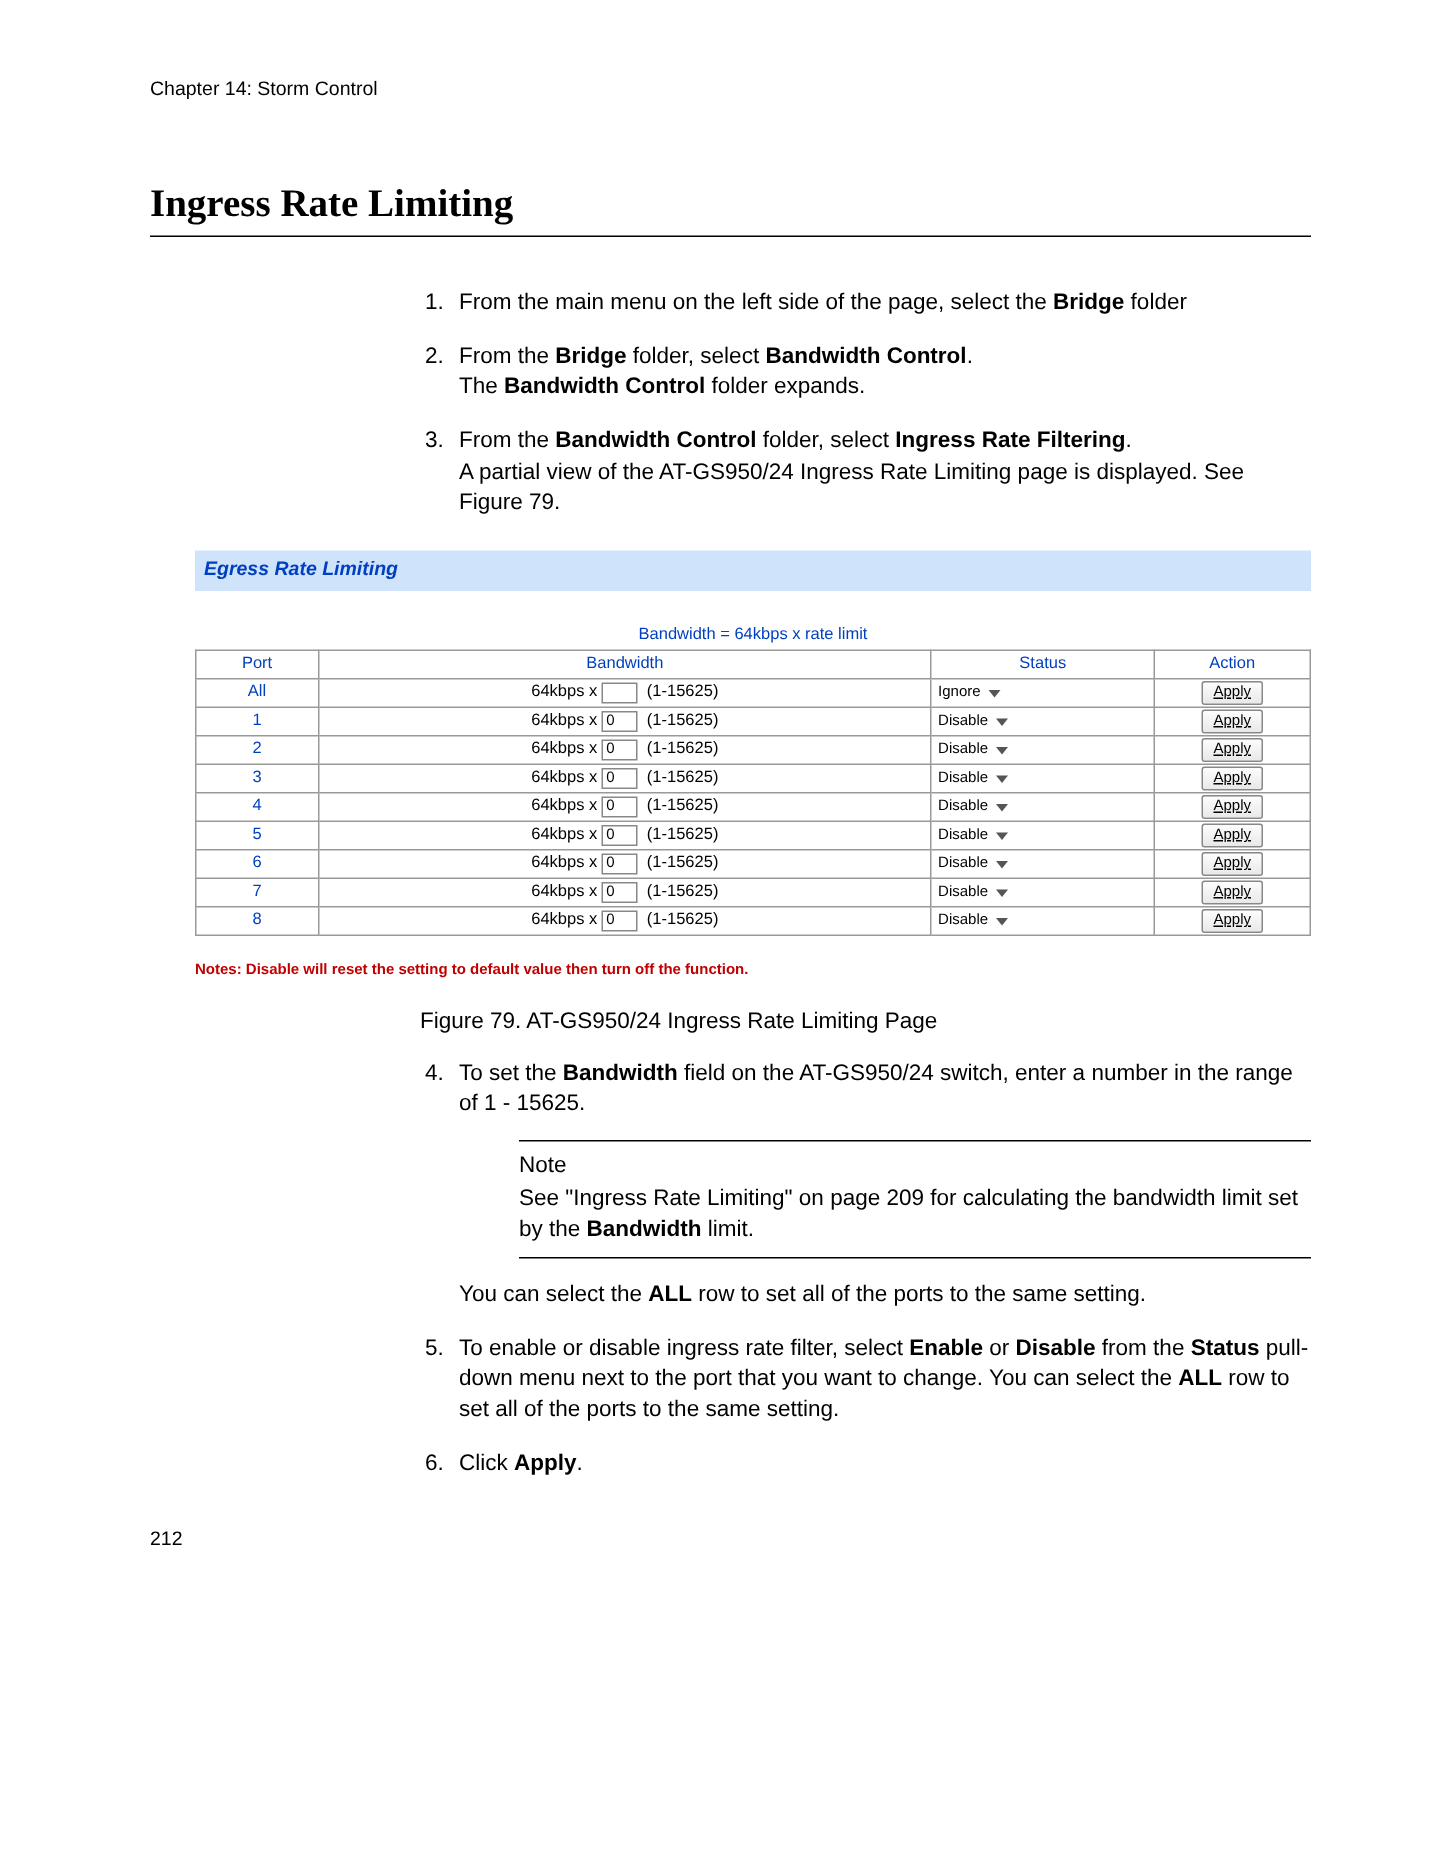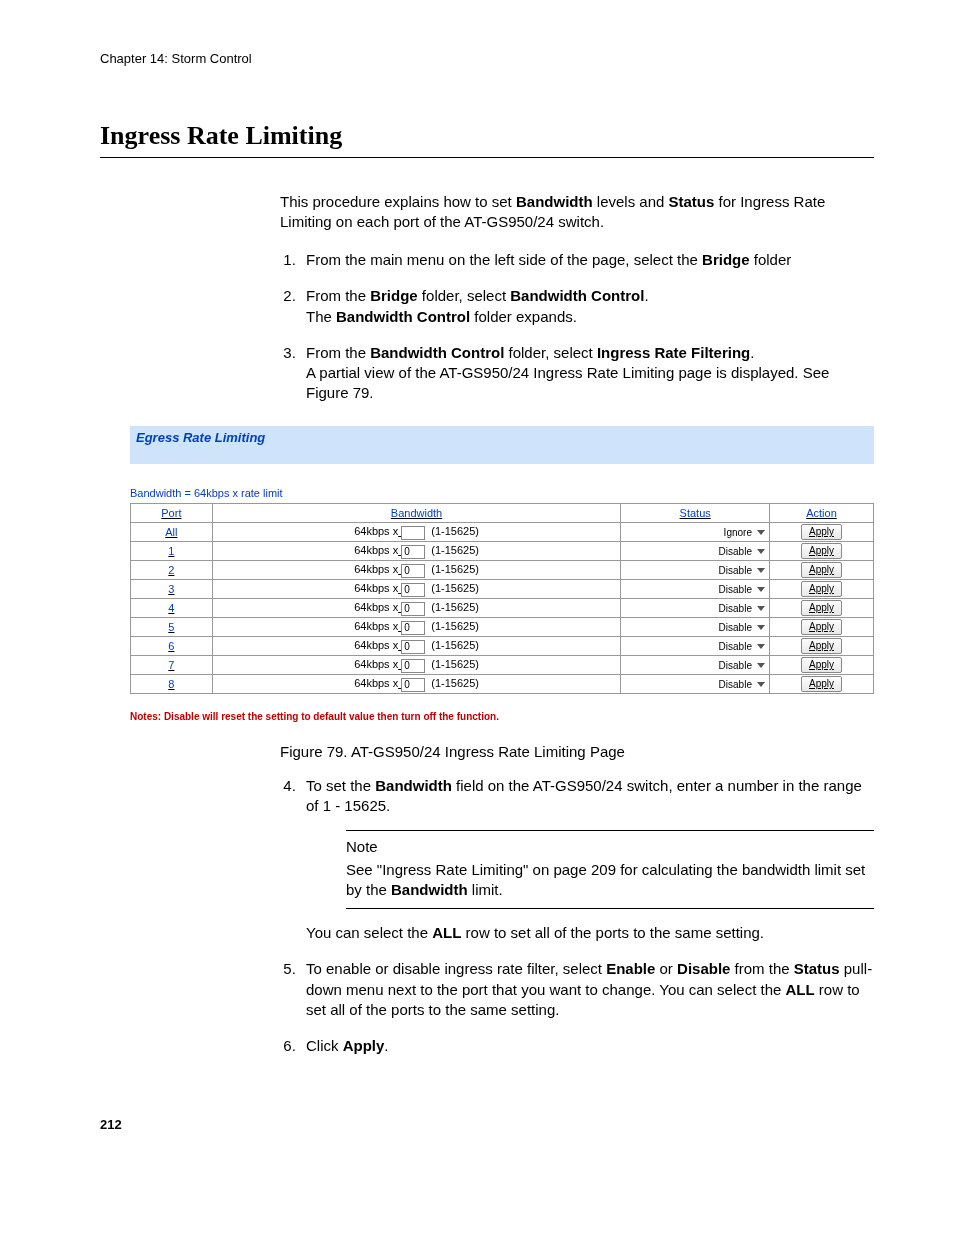--- a/index.html
+++ b/index.html
@@ -36,39 +36,39 @@
   .figure-wrap {
     margin: 22px 0 18px 0;
   }
   .figure-inner {
     margin-left: 30px;
     margin-right: 0;
     font-size: 11px;
   }
   .panel-title-bar {
     background: #cfe3fb;
-    padding: 3px 6px 18px 6px;
+    padding: 3px 6px 6px 6px;
     margin-bottom: 22px;
   }
   .panel-title {
     font-style: italic;
     font-weight: bold;
     color: #003fbf;
     font-size: 13px;
   }
   .formula {
     color: #003fbf;
     font-size: 11px;
     margin-bottom: 2px;
+    text-align: center;
   }
   table.rows {
     border-collapse: collapse;
     width: 100%;
     table-layout: fixed;
-    text-decoration: underline;
   }
   table.rows th, table.rows td {
     border: 1px solid #999;
     padding: 1px 4px;
     font-size: 11px;
     vertical-align: middle;
     height: 16px;
   }
   table.rows th {
     color: #003fbf;
@@ -87,21 +87,21 @@
     background:#fff;
     border:1px solid #888;
     height:12px; line-height:12px;
     width:18px;
     padding:0 2px;
     font-size:10px;
     text-align:left;
     vertical-align: middle;
   }
   .bw-range { display:inline-block; margin-left:6px; }
-  .status-cell { text-align:right; }
+  .status-cell { text-align:left; }
   .sel {
     display:inline-flex; align-items:center;
     font-size:10px;
   }
   .sel-caret {
     display:inline-block;
     width:0;height:0;
     border-left:4px solid transparent;
     border-right:4px solid transparent;
     border-top:5px solid #555;
@@ -129,37 +129,33 @@
     font-size:15px;
   }
   .note-box {
     margin: 14px 0 14px 40px;
     border-top:1px solid #000;
     border-bottom:1px solid #000;
     padding:6px 0 8px 0;
   }
   .note-box .note-head { font-weight:normal; margin-bottom:2px; }
   .page-num {
-    margin-top: 60px;
+    margin-top: 31px;
     font-size: 13px;
-    font-weight: bold;
   }
 </style>
 </head>
 <body>
 
 <div class="chapter">Chapter 14: Storm Control</div>
 
 <h1 class="section-title">Ingress Rate Limiting</h1>
 
 <div class="content-block">
 
-  <p>
-    <span>This procedure explains how to set </span><span class="bold">Bandwidth</span><span> levels and </span><span class="bold">Status</span><span> for Ingress Rate Limiting on each port of the AT-GS950/24 switch.</span>
-  </p>
 
 
   <ol class="steps">
     <li>
       <span>From the main menu on the left side of the page, select the </span><span class="bold">Bridge</span><span> folder</span>
     </li>
     <li>
       <span>From the </span><span class="bold">Bridge</span><span> folder, select </span><span class="bold">Bandwidth Control</span><span>.</span><br>
       <span>The </span><span class="bold">Bandwidth Control</span><span> folder expands.</span>
     </li>

